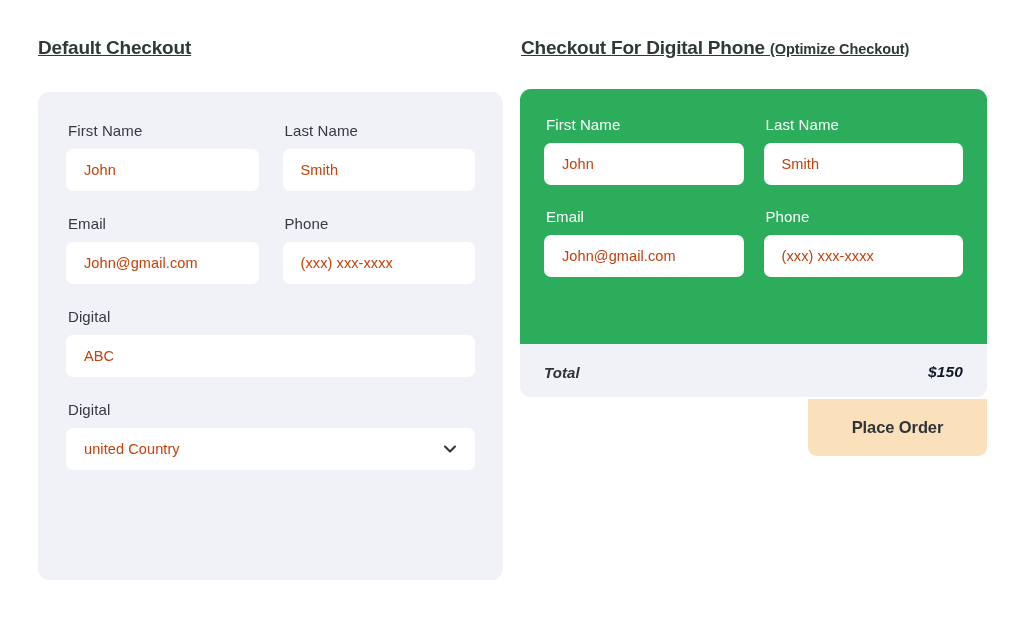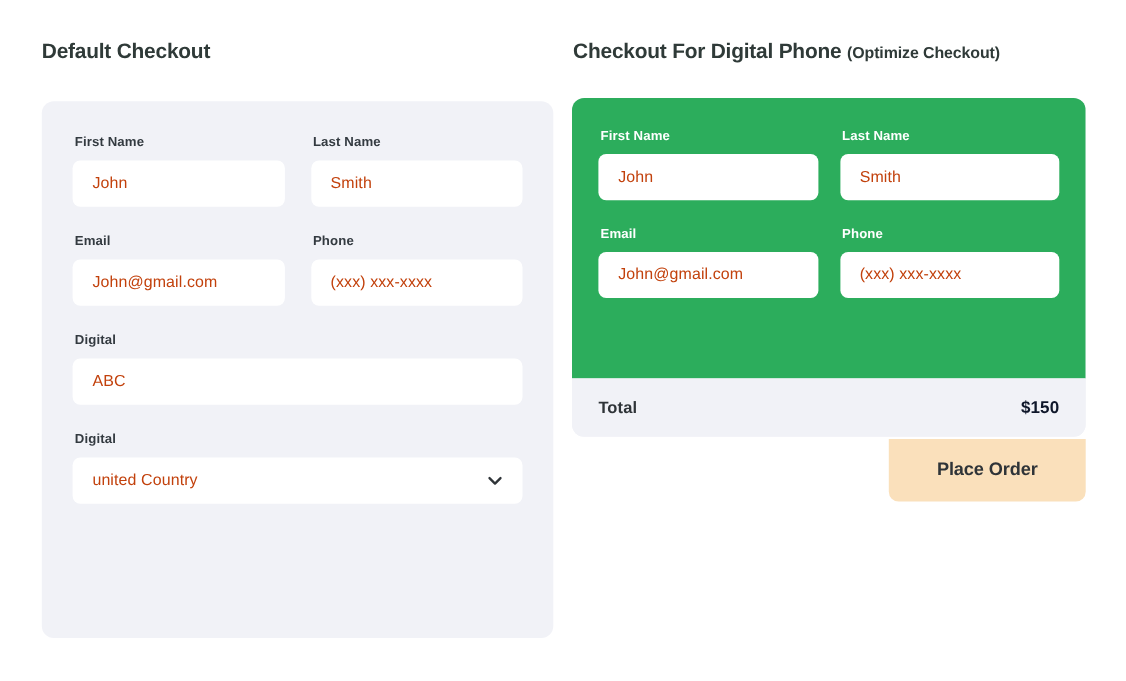--- a/index.html
+++ b/index.html
@@ -22,20 +22,21 @@
   }
 
   
   .col-heading {
     position: absolute;
     font-size: 19px;
     font-weight: bold;
     letter-spacing: -0.2px;
     color: #2f3a38;
     white-space: nowrap;
+    text-decoration: underline;
   }
   .col-heading .sub {
     font-size: 14.5px;
     font-weight: bold;
     letter-spacing: -0.1px;
   }
   #heading-left  { left: 38px;  top: 37px; }
   #heading-right { left: 521px; top: 37px; }
 
   
@@ -88,22 +89,22 @@
   #card-optimized .field-row { gap: 20px; margin-bottom: 23px; }
 
   .field {
     flex: 1 1 0;
     min-width: 0;
   }
   .field.full { flex: 1 1 100%; }
 
   .field-label {
     display: block;
-    font-size: 12px;
-    font-weight: bold;
+    font-size: 15px;
+    font-weight: normal;
     color: #333a40;
     margin: 0 0 10px 2px;
     letter-spacing: 0.1px;
   }
   .green-pane-labels .field-label { color: #ffffff; }
 
   .field-input {
     position: relative;
     height: 42px;
     background: #ffffff;
@@ -132,23 +133,24 @@
   
   .total-row {
     position: absolute;
     left: 0;
     top: 255px;
     width: 100%;
     height: 53px;
     box-sizing: border-box;
     padding: 16px 24px;
     display: flex;
-    align-items: center;
+    align-items: flex-end;
     justify-content: space-between;
     background: #f1f2f7;
+    font-style: italic;
   }
   .total-label {
     font-size: 15px;
     font-weight: bold;
     color: #2f3438;
     letter-spacing: 0.1px;
   }
   .total-value {
     font-size: 15.5px;
     font-weight: bold;

